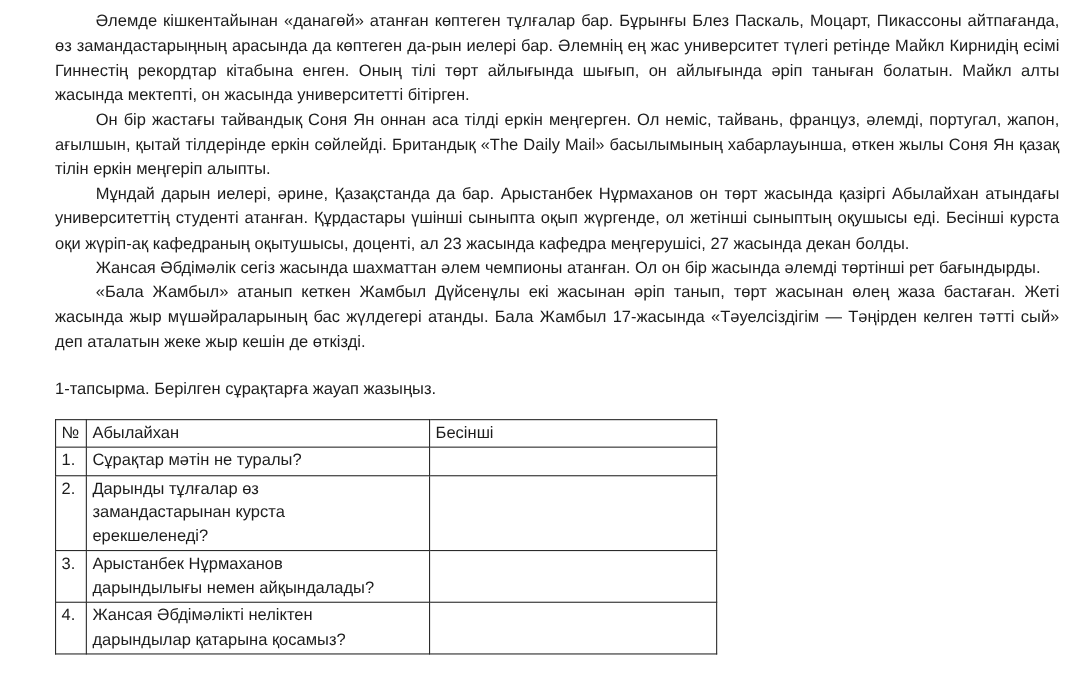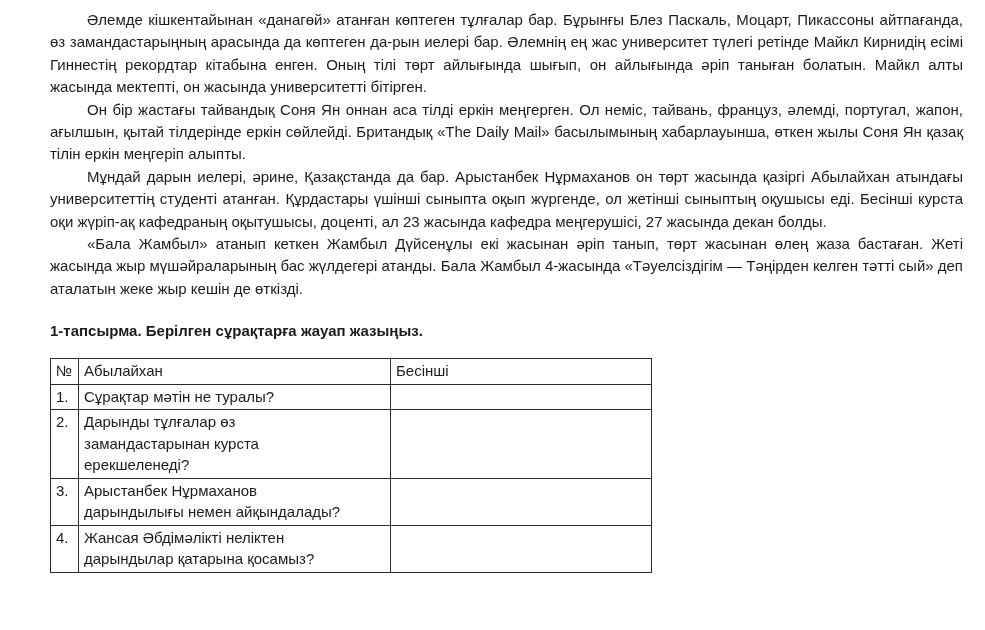--- a/index.html
+++ b/index.html
@@ -19,21 +19,21 @@
     font-size: 15px;
     line-height: 22.4px;
     text-align: justify;
   }
   .doc-text p {
     margin: 0;
     text-indent: 37px;
   }
   .task-heading {
     font-size: 15px;
-    font-weight: bold;
+    font-weight: normal;
     margin: 22px 0 19px 0;
     text-indent: 0;
   }
   table.q-table {
     border-collapse: collapse;
     table-layout: fixed;
     width: 601px;
     font-size: 15px;
     line-height: 21.5px;
   }
@@ -53,21 +53,22 @@
 </style>
 </head>
 <body>
 
 <div class="page">
 
   <div class="doc-text">
     <p>Әлемде кішкентайынан «данагөй» атанған көптеген тұлғалар бар. Бұрынғы Блез Паскаль, Моцарт, Пикассоны айтпағанда, өз замандастарыңның арасында да көптеген да-рын иелері бар. Әлемнің ең жас университет түлегі ретінде Майкл Кирнидің есімі Гиннестің рекордтар кітабына енген. Оның тілі төрт айлығында шығып, он айлығында әріп таныған болатын. Майкл алты жасында мектепті, он жасында университетті бітірген.</p>
     <p>Он бір жастағы тайвандық Соня Ян оннан аса тілді еркін меңгерген. Ол неміс, тайвань, француз, әлемді, португал, жапон, ағылшын, қытай тілдерінде еркін сөйлейді. Британдық «The Daily Mail» басылымының хабарлауынша, өткен жылы Соня Ян қазақ тілін еркін меңгеріп алыпты.</p>
     <p>Мұндай дарын иелері, әрине, Қазақстанда да бар. Арыстанбек Нұрмаханов он төрт жасында қазіргі Абылайхан атындағы университеттің студенті атанған. Құрдастары үшінші сыныпта оқып жүргенде, ол жетінші сыныптың оқушысы еді. Бесінші курста оқи жүріп-ақ кафедраның оқытушысы, доценті, ал 23 жасында кафедра меңгерушісі, 27 жасында декан болды.</p>
-    <p>«Бала Жамбыл» атанып кеткен Жамбыл Дүйсенұлы екі жасынан әріп танып, төрт жасынан өлең жаза бастаған. Жеті жасында жыр мүшәйраларының бас жүлдегері атанды. Бала Жамбыл 4-жасында «Тәуелсіздігім — Тәңірден келген тәтті сый» деп аталатын жеке жыр кешін де өткізді.</p>
+    <p>Жансая Әбдімәлік сегіз жасында шахматтан әлем чемпионы атанған. Ол он бір жасында әлемді төртінші рет бағындырды.</p>
+    <p>«Бала Жамбыл» атанып кеткен Жамбыл Дүйсенұлы екі жасынан әріп танып, төрт жасынан өлең жаза бастаған. Жеті жасында жыр мүшәйраларының бас жүлдегері атанды. Бала Жамбыл 17-жасында «Тәуелсіздігім — Тәңірден келген тәтті сый» деп аталатын жеке жыр кешін де өткізді.</p>
   </div>
 
   <p class="task-heading">1-тапсырма. Берілген сұрақтарға жауап жазыңыз.</p>
 
   <table class="q-table">
     <colgroup>
       <col class="c-num">
       <col class="c-question">
       <col class="c-answer">
     </colgroup>

